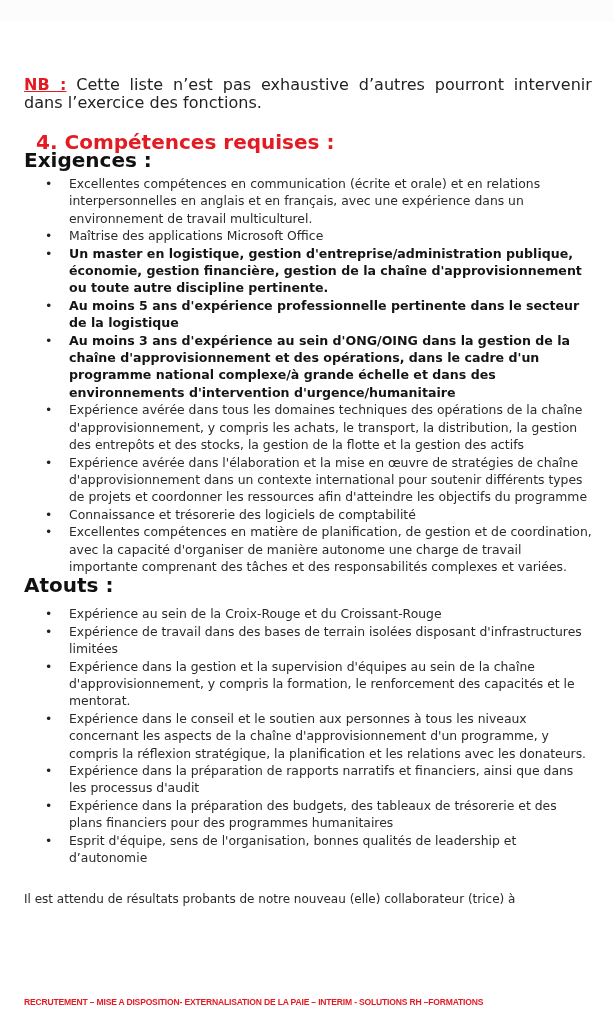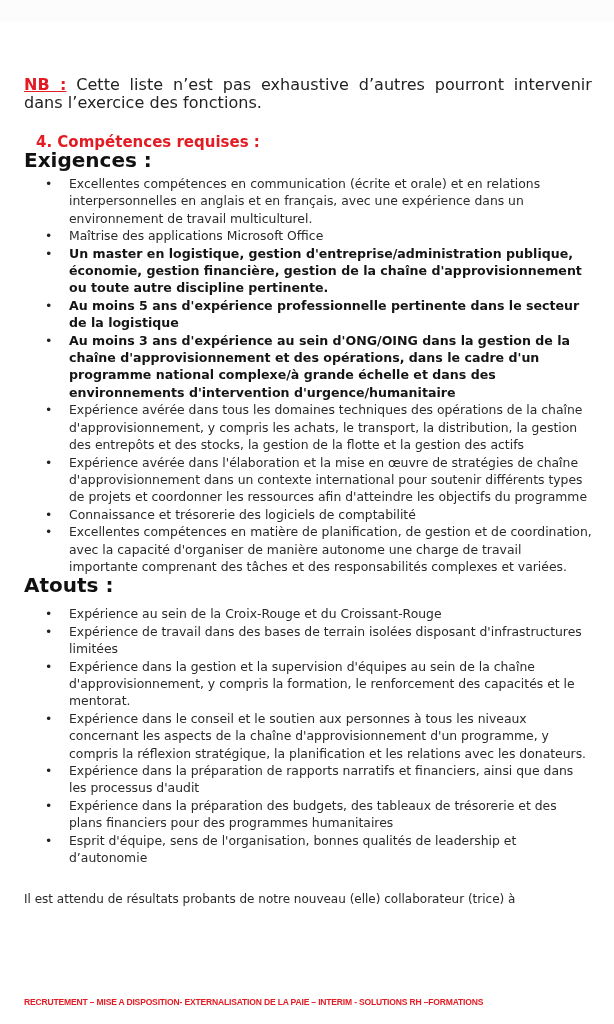--- a/index.html
+++ b/index.html
@@ -35,21 +35,21 @@
       letter-spacing: 0.05px;
     }
     .nb-label {
       color: #e31b23;
       font-weight: bold;
       text-decoration: underline;
     }
     .section-title {
       color: #e31b23;
       font-weight: bold;
-      font-size: 15px;
+      font-size: 20px;
       line-height: 18px;
       margin: 21px 0 0 12px;
     }
     .subhead {
       font-weight: bold;
       font-size: 20px;
       line-height: 18px;
       margin: 0;
       color: #111111;
     }

